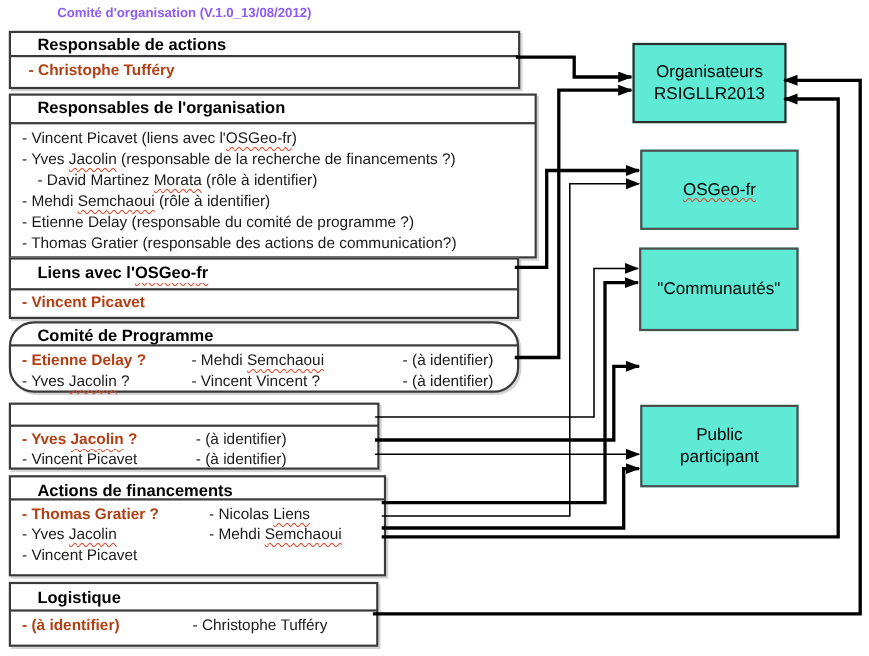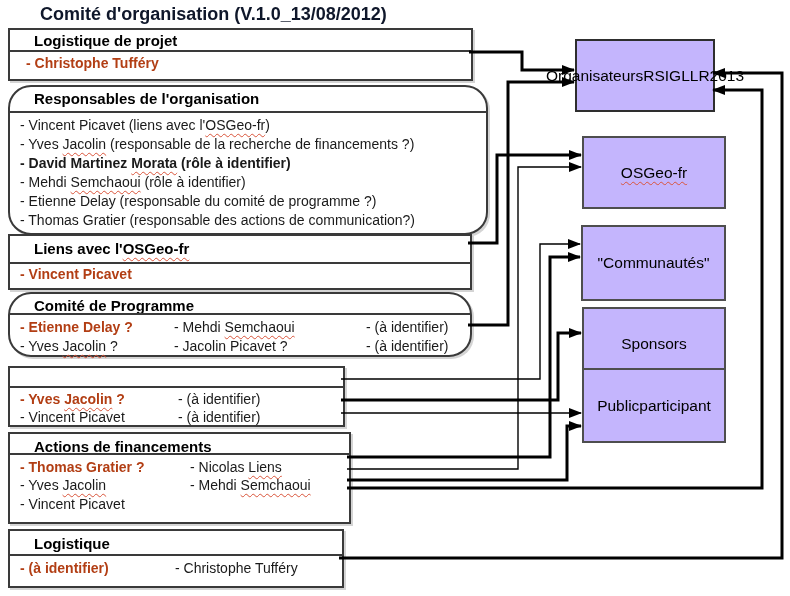--- a/index.html
+++ b/index.html
@@ -1,74 +1,74 @@
 <!DOCTYPE html>
 <html><head>
 <meta charset="utf-8">
 <style>
   html,body{margin:0;padding:0;background:#fff;}
   .canvas{position:relative;width:790px;height:596px;background:#ffffff;
           font-family:"Liberation Sans",sans-serif;color:#111;overflow:hidden;}
-  .main-title{position:absolute;left:40px;top:4px;font-size:18px;font-weight:bold;
-              white-space:nowrap;color:#0f172a;}
+  .main-title{position:absolute;left:52px;top:4px;font-size:12px;font-weight:bold;
+              white-space:nowrap;color:#8b5cf6;}
   
   .lbox{position:absolute;background:#fff;border:2px solid #3a3a3a;
         box-shadow:2px 2px 0 rgba(160,160,160,.45);}
   .btitle{position:absolute;left:24px;font-size:15px;font-weight:bold;white-space:nowrap;color:#000;}
   .divider{position:absolute;left:-1px;right:-1px;height:0;border-top:2px solid #3a3a3a;}
   .cell{position:absolute;font-size:14px;white-space:nowrap;color:#1a1a1a;}
   .red{color:#b23e14;font-weight:bold;}
   
-  .rbox{position:absolute;background:#c4b5fd;border:2px solid #4e4e4e;display:flex;
-        flex-direction:row;align-items:center;justify-content:center;text-align:center;
+  .rbox{position:absolute;background:#5eead4;border:2px solid #4e4e4e;display:flex;
+        flex-direction:column;align-items:center;justify-content:center;text-align:center;
         font-size:15.5px;line-height:20px;color:#000;}
   .rbox.dark{border-color:#2e2e2e;}
   
   .wavy{text-decoration-line:underline;text-decoration-style:wavy;
         text-decoration-color:#d9543a;text-decoration-thickness:1px;text-underline-offset:3px;}
   svg.links{position:absolute;left:0;top:0;pointer-events:none;}
 </style>
 </head>
 <body>
 
 <div class="canvas">
 
   <div class="main-title">Comité d'organisation (V.1.0_13/08/2012)</div>
 
   <div class="lbox" style="left:8px;top:28px;width:461px;height:49px;">
-    <div class="btitle" style="top:2px;">Logistique de projet</div>
+    <div class="btitle" style="top:2px;">Responsable de actions</div>
     <div class="divider" style="top:20px;"></div>
     <div class="cell red" style="left:16px;top:25px;">- Christophe Tufféry</div>
   </div>
 
-  <div class="lbox" style="left:8px;top:85px;width:476px;height:146px;border-radius:23px;">
+  <div class="lbox" style="left:8px;top:85px;width:476px;height:146px;">
     <div class="btitle" style="top:3px;">Responsables de l'organisation</div>
     <div class="divider" style="top:24px;"></div>
     <div class="cell" style="left:10px;top:30px;">- Vincent Picavet (liens avec l'<span class="wavy">OSGeo-fr</span>)</div>
     <div class="cell" style="left:10px;top:49px;">- Yves <span class="wavy">Jacolin</span> (responsable de la recherche de financements ?)</div>
-    <div class="cell" style="left:10px;top:68px;font-weight:bold;">- David Martinez <span class="wavy">Morata</span> (rôle à identifier)</div>
+    <div class="cell" style="left:24px;top:68px;">- David Martinez <span class="wavy">Morata</span> (rôle à identifier)</div>
     <div class="cell" style="left:10px;top:87px;">- Mehdi <span class="wavy">Semchaoui</span> (rôle à identifier)</div>
     <div class="cell" style="left:10px;top:106px;">- Etienne Delay (responsable du comité de programme ?)</div>
     <div class="cell" style="left:10px;top:125px;">- Thomas Gratier (responsable des actions de communication?)</div>
   </div>
 
   <div class="lbox" style="left:8px;top:234px;width:460px;height:52px;">
     <div class="btitle" style="top:4px;">Liens avec l'<span class="wavy">OSGeo-fr</span></div>
     <div class="divider" style="top:26px;"></div>
     <div class="cell red" style="left:10px;top:30px;">- Vincent Picavet</div>
   </div>
 
   <div class="lbox" style="left:8px;top:292px;width:460px;height:61px;border-radius:23px;">
     <div class="btitle" style="top:3px;">Comité de Programme</div>
     <div class="divider" style="top:19px;"></div>
     <div class="cell red" style="left:10px;top:25px;">- Etienne Delay ?</div>
     <div class="cell" style="left:164px;top:25px;">- Mehdi <span class="wavy">Semchaoui</span></div>
     <div class="cell" style="left:356px;top:25px;">- (à identifier)</div>
     <div class="cell" style="left:10px;top:44px;">- Yves <span class="wavy">Jacolin</span> ?</div>
-    <div class="cell" style="left:164px;top:44px;">- Jacolin Picavet ?</div>
+    <div class="cell" style="left:164px;top:44px;">- Vincent Vincent ?</div>
     <div class="cell" style="left:356px;top:44px;">- (à identifier)</div>
   </div>
 
   <div class="lbox" style="left:8px;top:366px;width:333px;height:57px;">
     <div class="divider" style="top:18px;"></div>
     <div class="cell red" style="left:10px;top:23px;">- Yves <span class="wavy">Jacolin</span> ?</div>
     <div class="cell" style="left:168px;top:23px;">- (à identifier)</div>
     <div class="cell" style="left:10px;top:41px;">- Vincent Picavet</div>
     <div class="cell" style="left:168px;top:41px;">- (à identifier)</div>
   </div>
@@ -96,23 +96,20 @@
   </div>
 
   <div class="rbox" style="left:582px;top:136px;width:140px;height:69px;">
     <div><span class="wavy">OSGeo-fr</span></div>
   </div>
 
   <div class="rbox" style="left:581px;top:225px;width:141px;height:72px;">
     <div>"Communautés"</div>
   </div>
 
-  <div class="rbox" style="left:582px;top:307px;width:140px;height:70px;">
-    <div>Sponsors</div>
-  </div>
 
   <div class="rbox" style="left:582px;top:368px;width:140px;height:71px;">
     <div>Public</div>
     <div>participant</div>
   </div>
 
   <svg class="links" width="790" height="596" viewBox="0 0 790 596">
     <defs>
       <marker id="arr" markerWidth="15" markerHeight="12" refX="12" refY="5" orient="auto" markerUnits="userSpaceOnUse">
         <path d="M0,0 L13,5 L0,10 z" fill="#000"></path>

